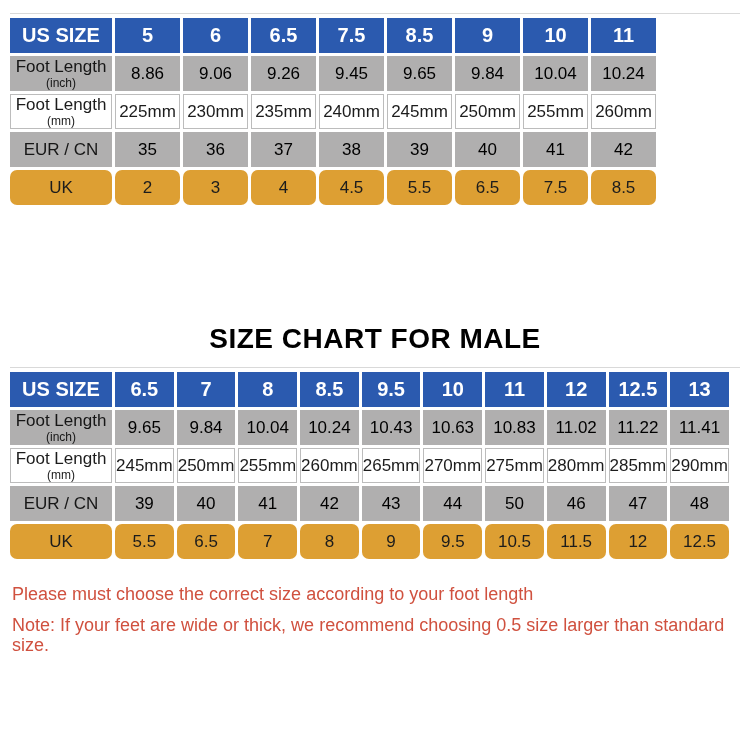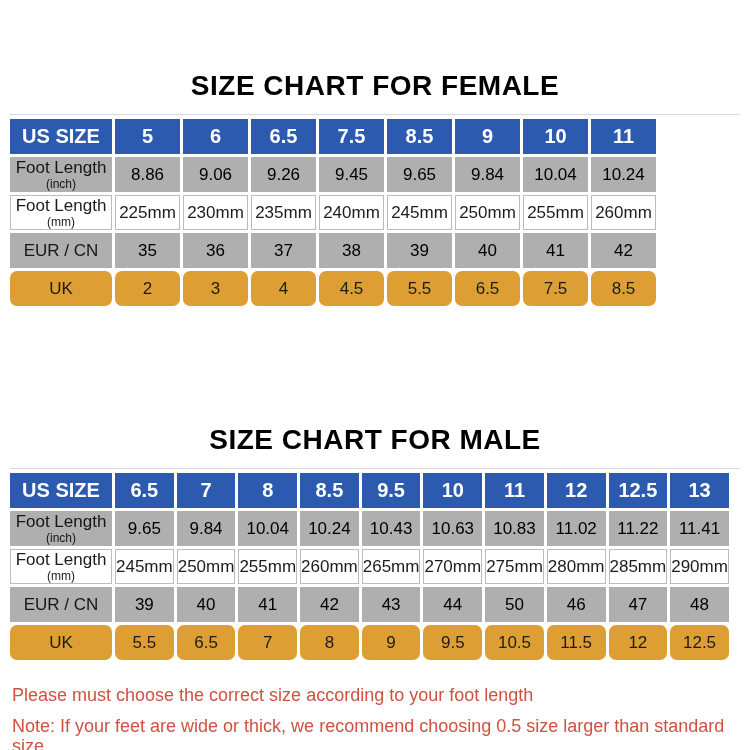--- a/index.html
+++ b/index.html
@@ -60,21 +60,20 @@
     color: #d0513f;
     font-size: 18px;
     line-height: 20px;
   }
 </style>
 </head>
 <body>
 
 <div>
 
-  <h1 class="chart-title title-female">SIZE CHART FOR FEMALE</h1>
 
   <div class="table-wrap">
     <div class="size-table cols-9">
         <div class="cell label s-header">
           <span class="l1">US SIZE</span>
         </div>
         <div class="cell val s-header">5</div>
         <div class="cell val s-header">6</div>
         <div class="cell val s-header">6.5</div>
         <div class="cell val s-header">7.5</div>

